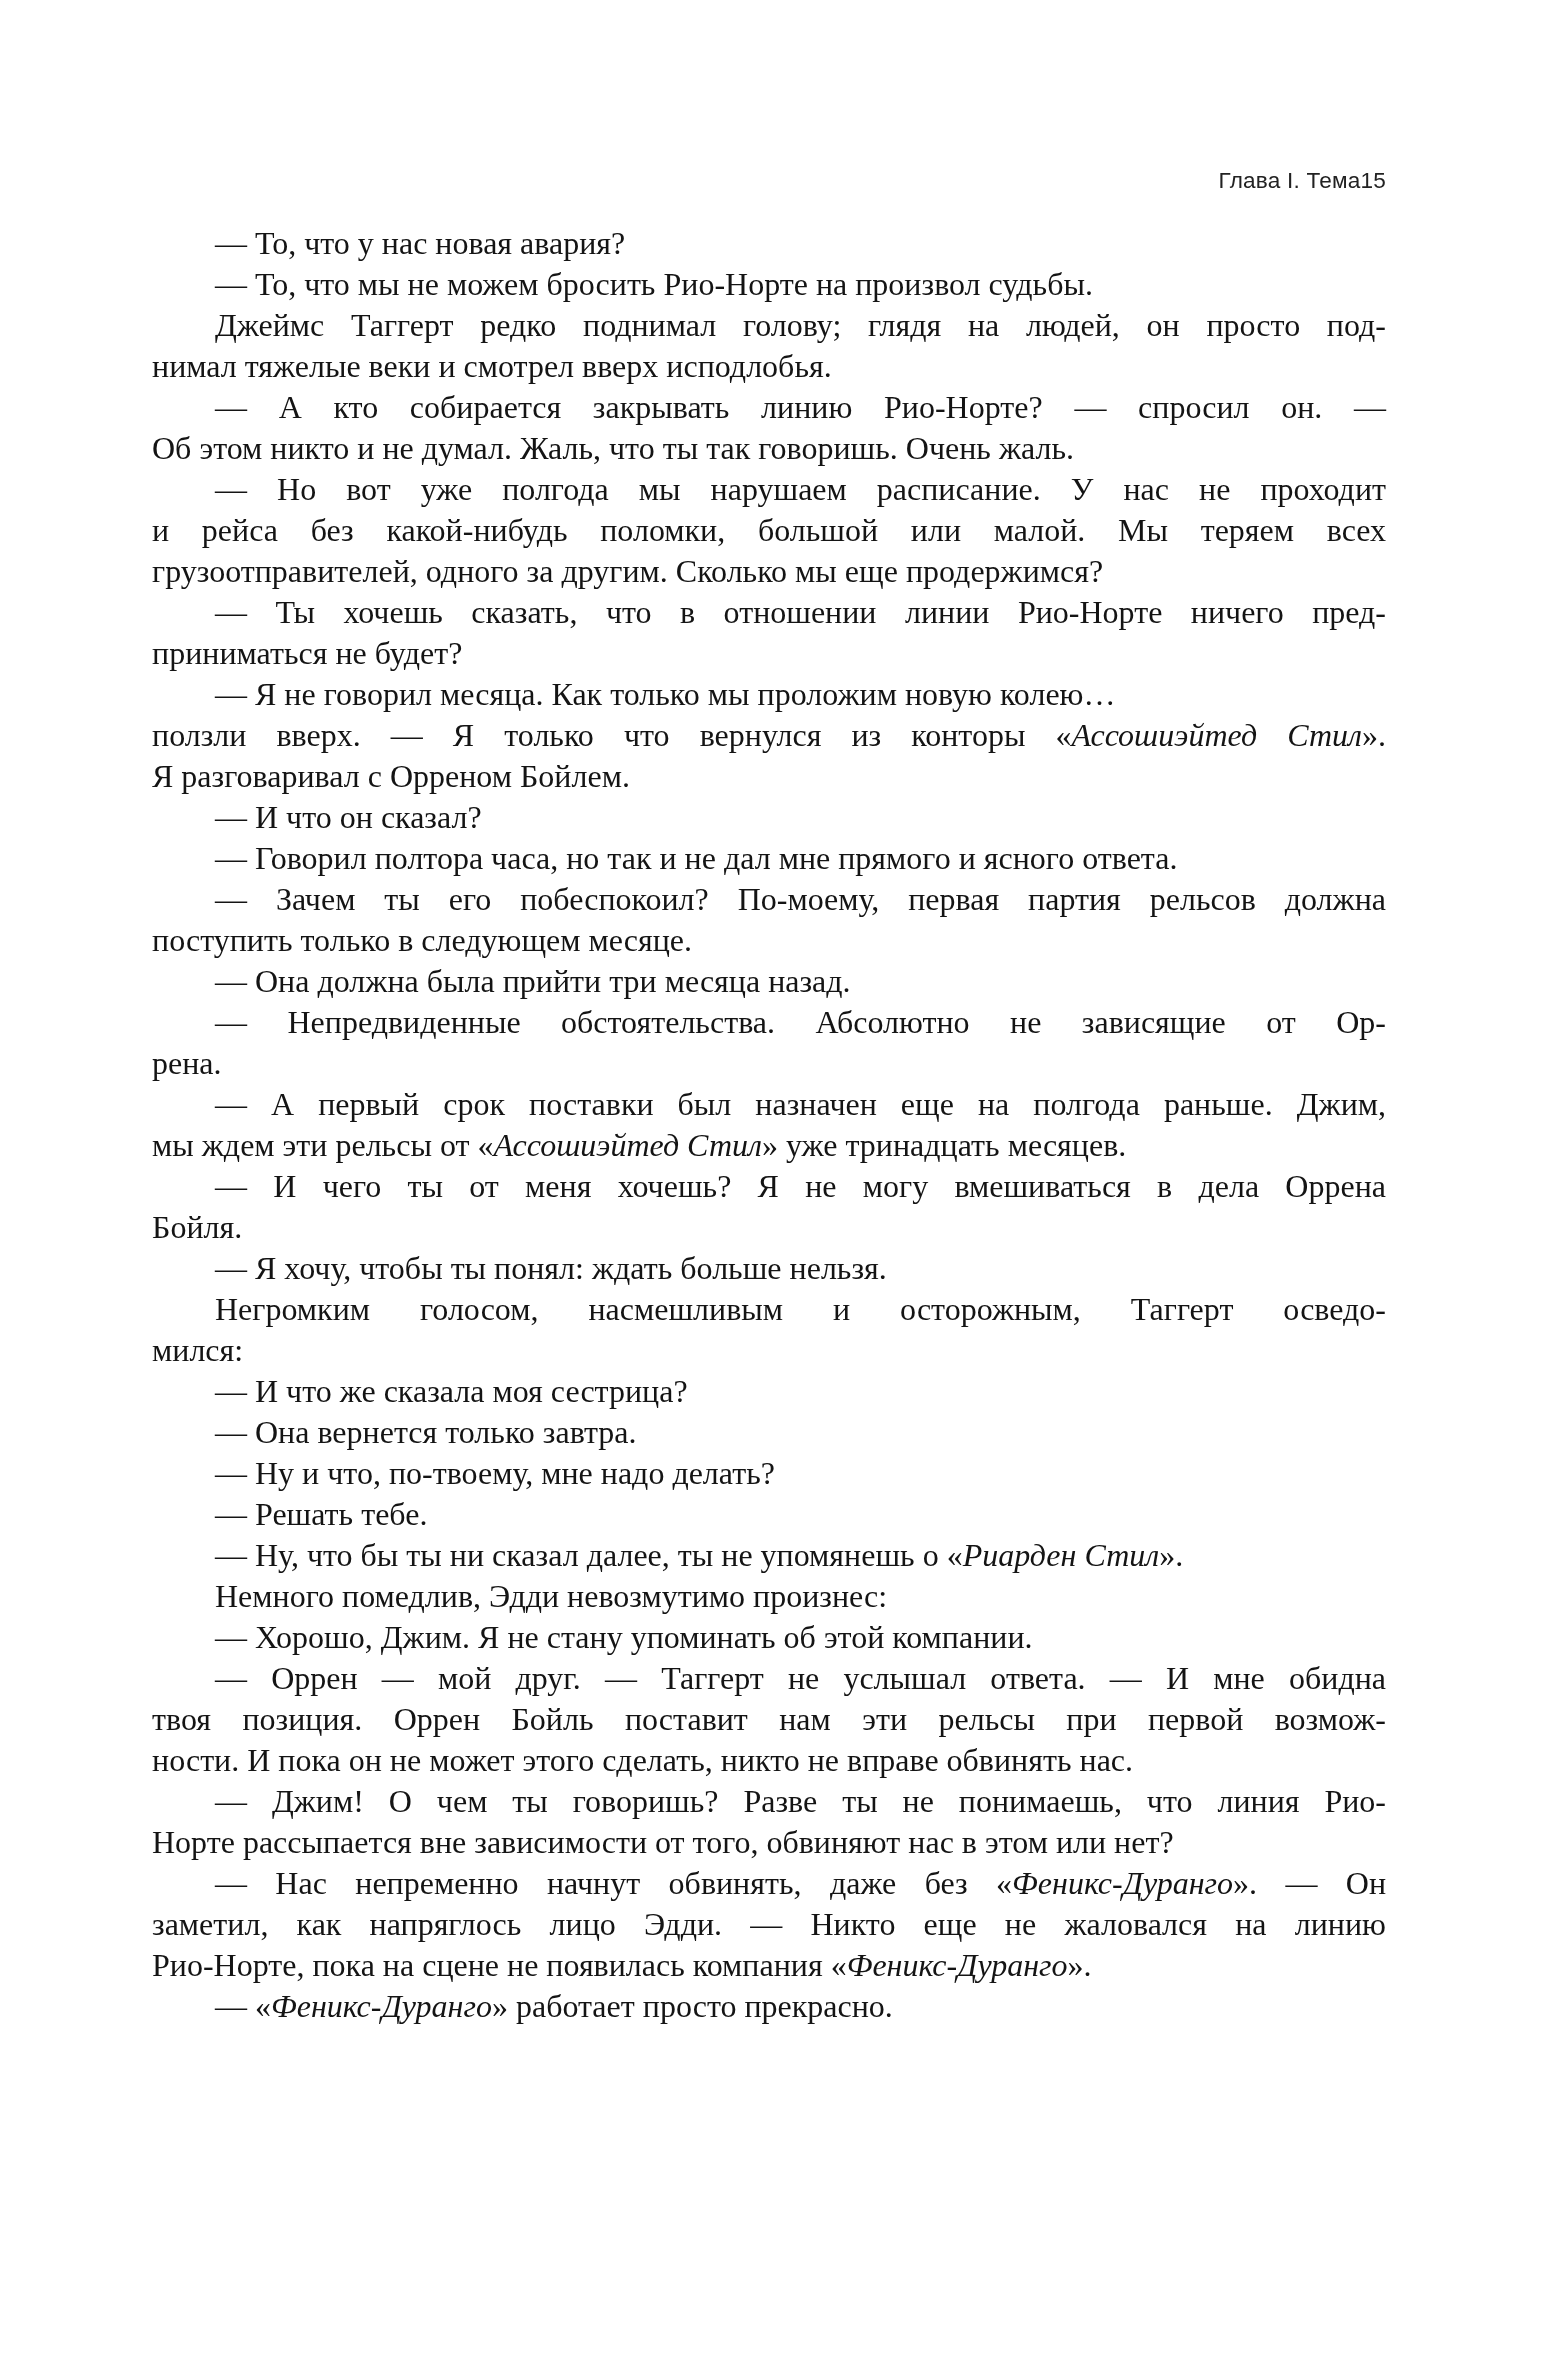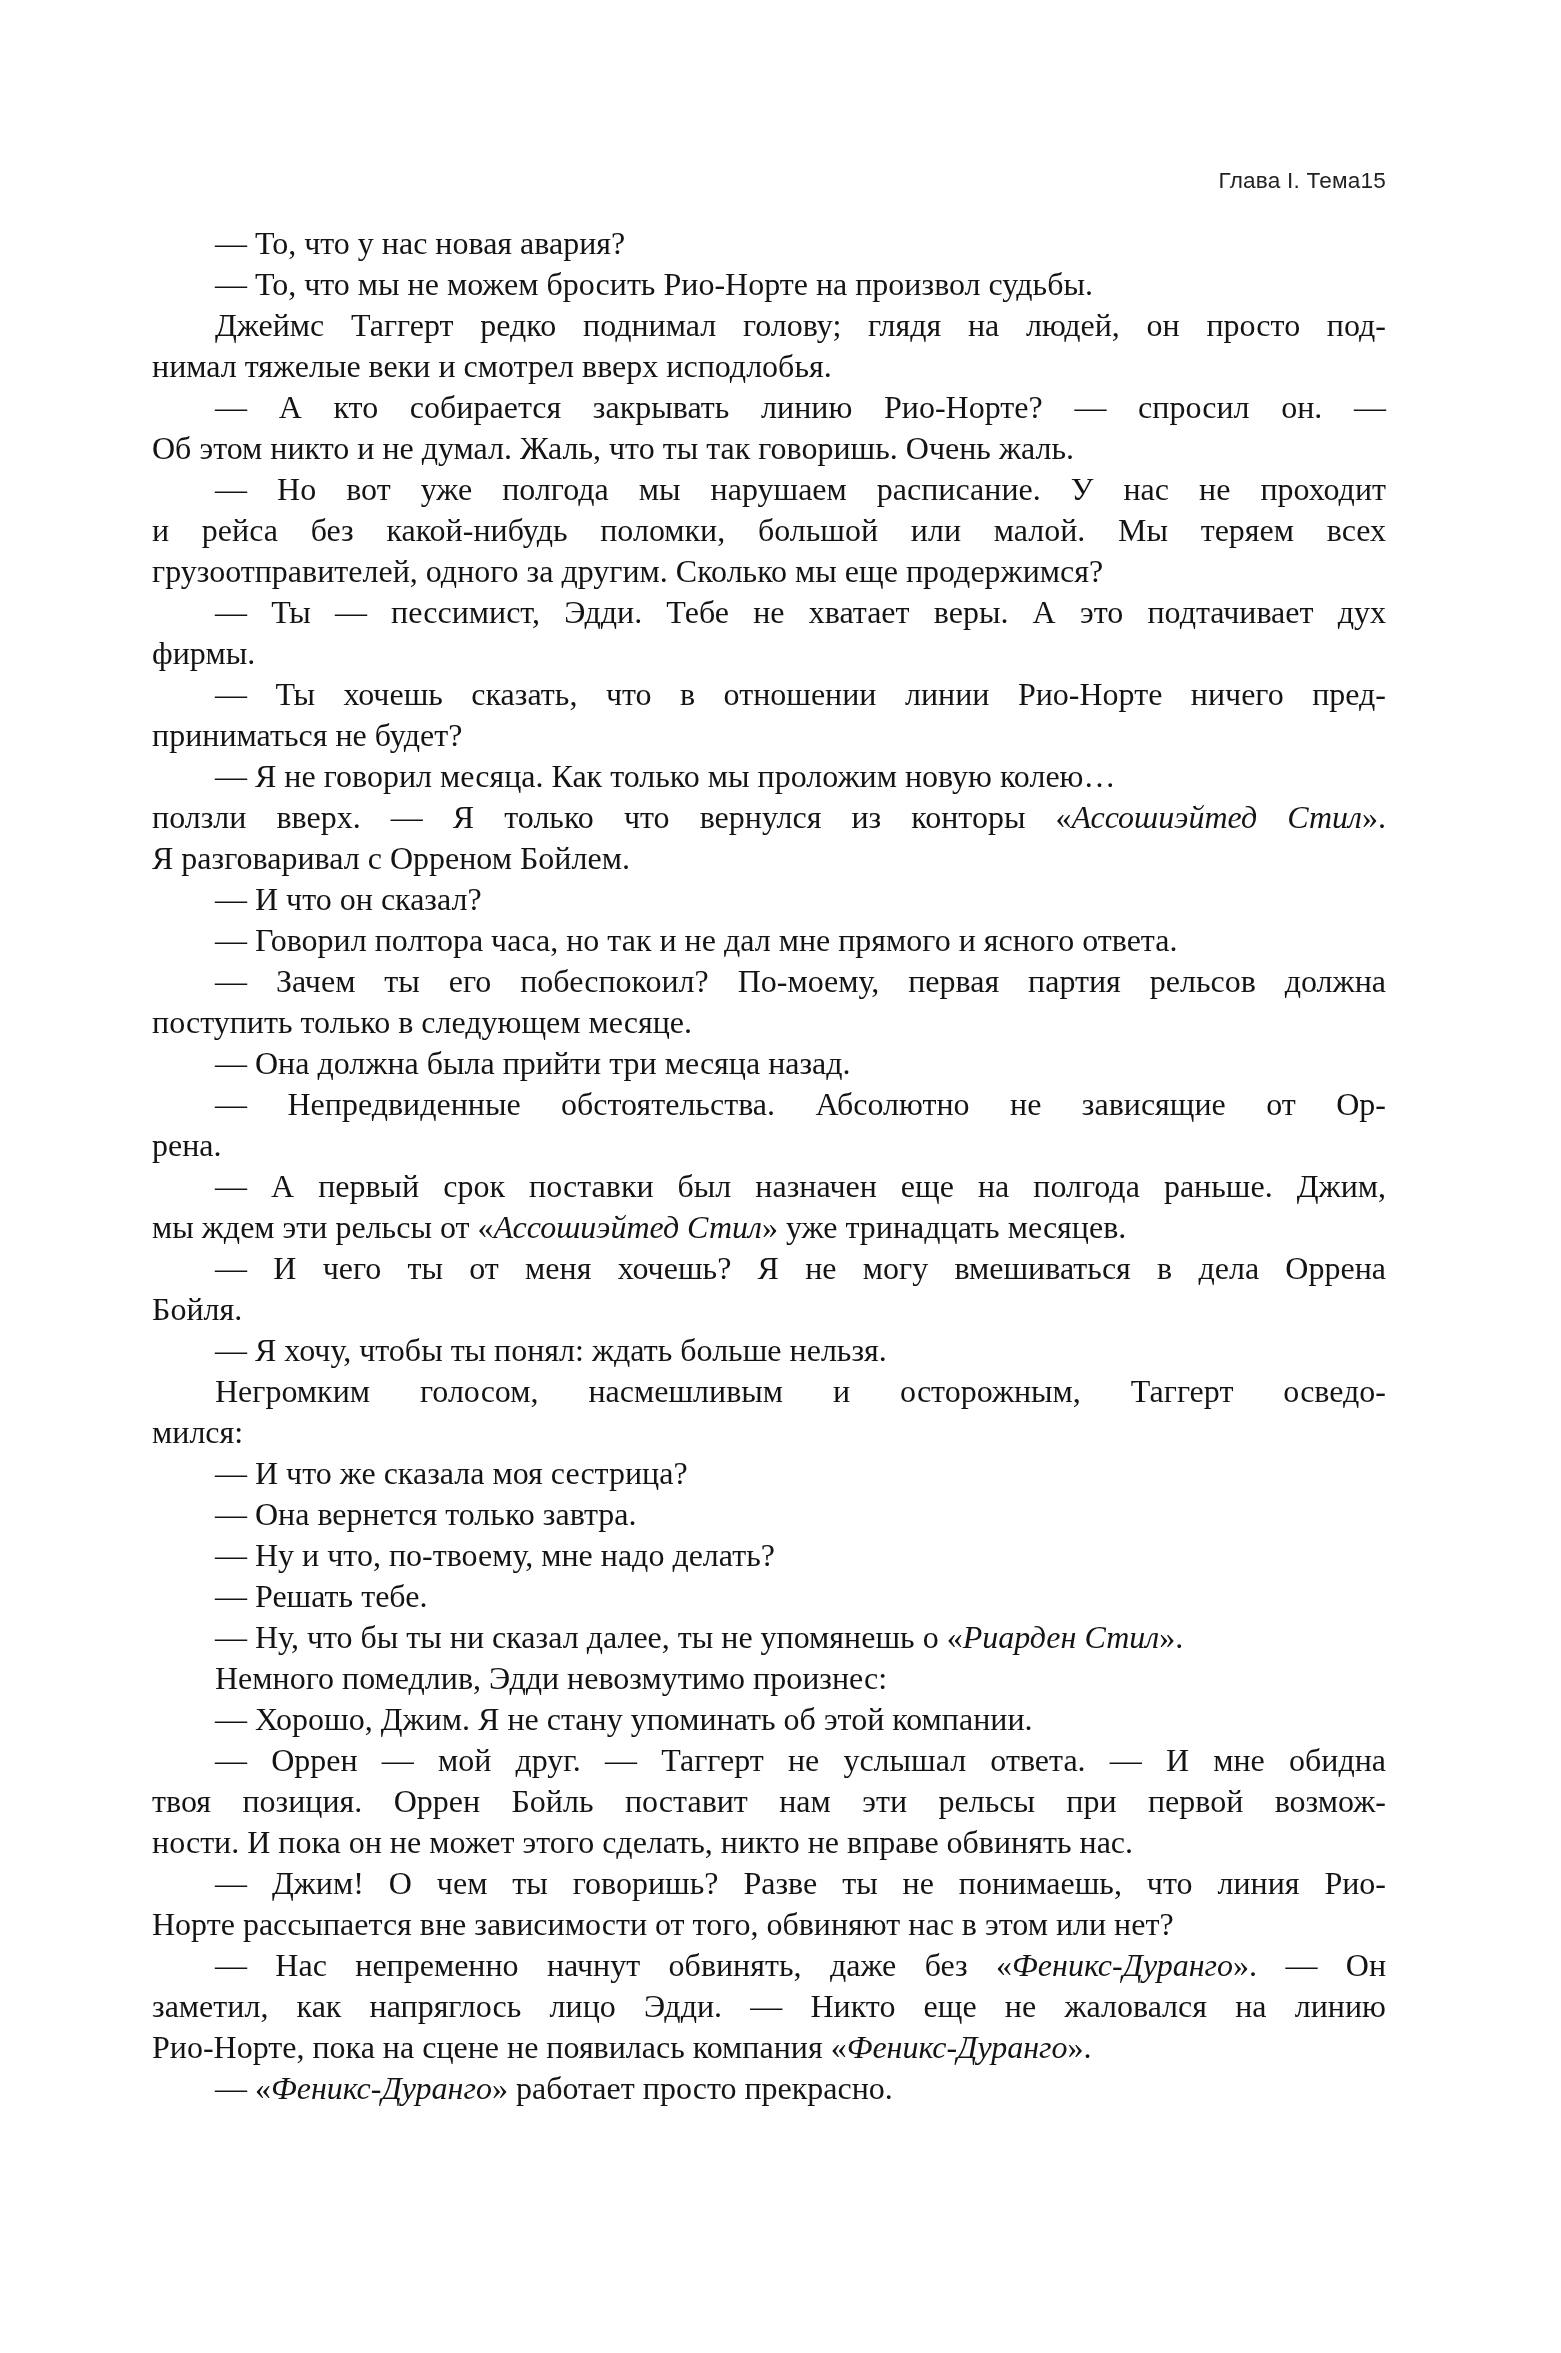--- a/index.html
+++ b/index.html
@@ -42,24 +42,20 @@
       <span class="line last">нимал тяжелые веки и смотрел вверх исподлобья.</span>
     </div>
     <div class="para">
       <span class="line first">— А кто собирается закрывать линию Рио-Норте? — спросил он. —</span>
       <span class="line last">Об этом никто и не думал. Жаль, что ты так говоришь. Очень жаль.</span>
     </div>
     <div class="para">
       <span class="line first">— Но вот уже полгода мы нарушаем расписание. У нас не проходит</span>
       <span class="line">и рейса без какой-нибудь поломки, большой или малой. Мы теряем всех</span>
       <span class="line last">грузоотправителей, одного за другим. Сколько мы еще продержимся?</span>
-    </div>
-    <div class="para">
-      <span class="line first">— Ты — пессимист, Эдди. Тебе не хватает веры. А это подтачивает дух</span>
-      <span class="line last">фирмы.</span>
     </div>
     <div class="para">
       <span class="line first">— Ты хочешь сказать, что в отношении линии Рио-Норте ничего пред-</span>
       <span class="line last">приниматься не будет?</span>
     </div>
     <div class="para">
       <span class="line first last">— Я не говорил месяца. Как только мы проложим новую колею…</span>
     </div>
     <div class="para">
       <span class="line">ползли вверх. — Я только что вернулся из конторы «<em>Ассошиэйтед Стил</em>».</span>

